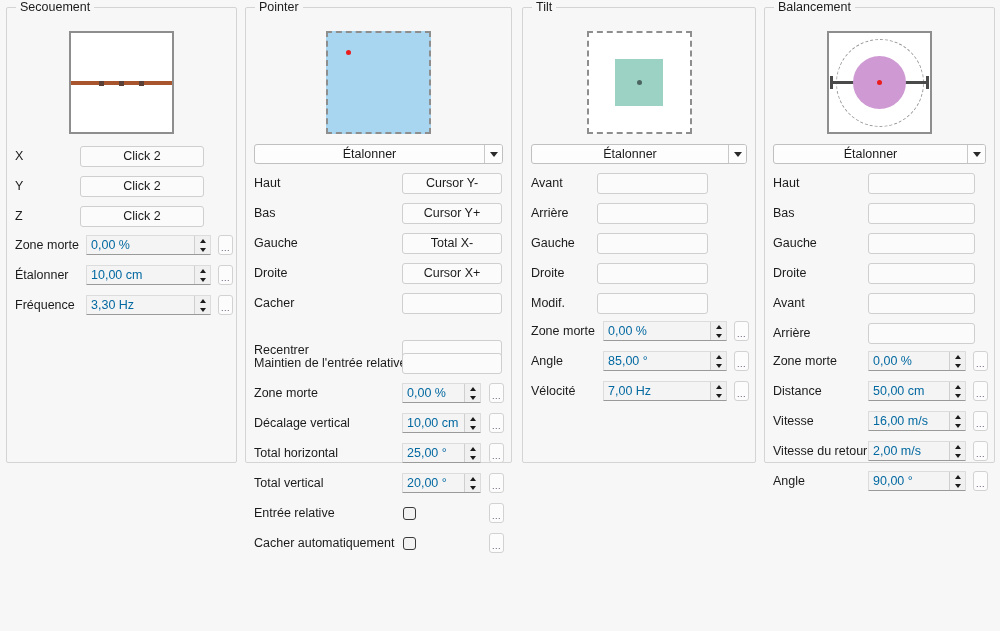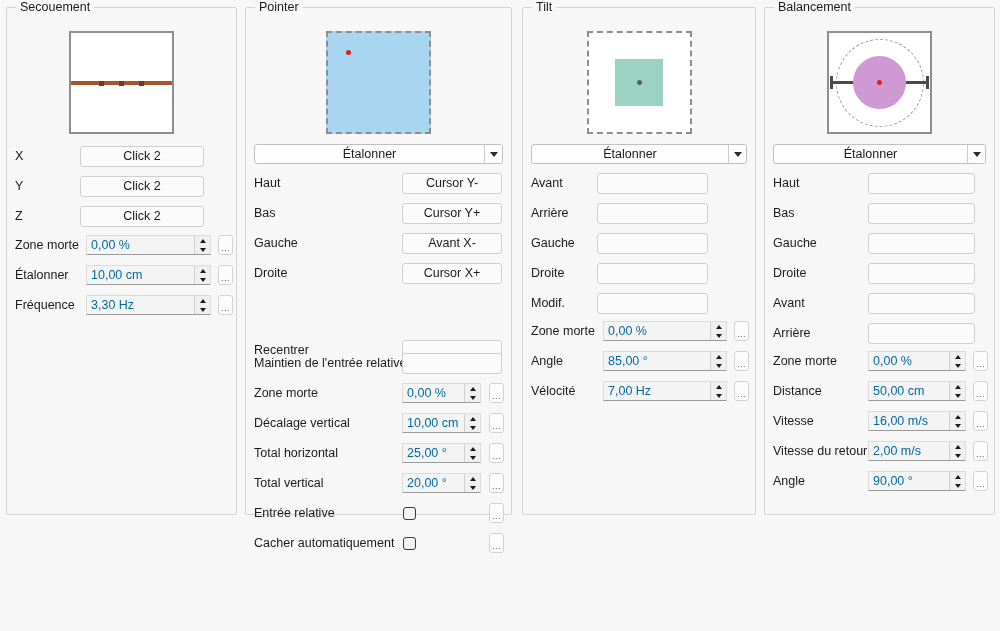--- a/index.html
+++ b/index.html
@@ -14,21 +14,21 @@
   #root {
     position: relative;
     width: 1000px; height: 631px;
     background: #f7f7f7;
   }
 
   
   .group {
     position: absolute;
     top: 7px;
-    height: 508px;
+    height: 456px;
     border: 1px solid #d4d4d4;
     border-radius: 2px;
     background: #f7f7f7;
   }
   .group-title {
     position: absolute;
     top: -8px;
     left: 9px;
     padding: 0 4px;
     background: #f7f7f7;
@@ -356,25 +356,29 @@
     <div class="row" style="top:164px">
       <div class="lbl" style="position:absolute;left:8px">Haut</div>
       <div class="btn" style="position:absolute;left:156px;width:100px">Cursor Y-</div>
     </div>
     <div class="row" style="top:194px">
       <div class="lbl" style="position:absolute;left:8px">Bas</div>
       <div class="btn" style="position:absolute;left:156px;width:100px">Cursor Y+</div>
     </div>
     <div class="row" style="top:224px">
       <div class="lbl" style="position:absolute;left:8px">Gauche</div>
-      <div class="btn" style="position:absolute;left:156px;width:100px">Avant X-</div>
+      <div class="btn" style="position:absolute;left:156px;width:100px">Total X-</div>
     </div>
     <div class="row" style="top:254px">
       <div class="lbl" style="position:absolute;left:8px">Droite</div>
       <div class="btn" style="position:absolute;left:156px;width:100px">Cursor X+</div>
+    </div>
+    <div class="row" style="top:284px">
+      <div class="lbl" style="position:absolute;left:8px">Cacher</div>
+      <div class="btn empty" style="position:absolute;left:156px;width:100px"></div>
     </div>
     <div class="row" style="top:331px">
       <div class="lbl" style="position:absolute;left:8px">Recentrer</div>
       <div class="btn empty" style="position:absolute;left:156px;width:100px"></div>
     </div>
     <div class="row" style="top:344px">
       <div class="lbl" style="position:absolute;left:8px">Maintien de l'entrée relative</div>
       <div class="btn empty" style="position:absolute;left:156px;width:100px"></div>
     </div>
 

